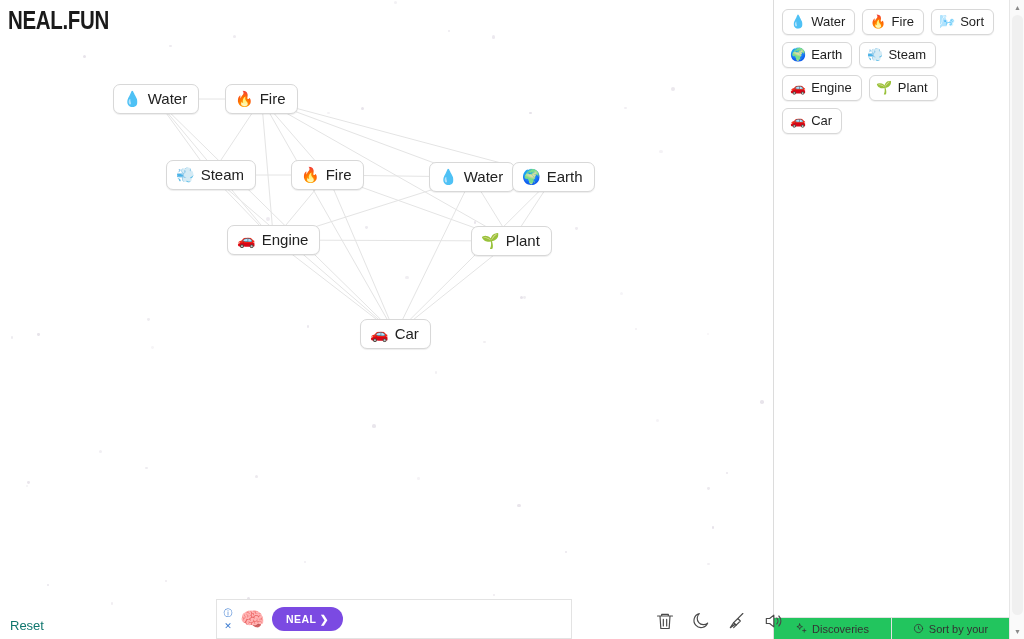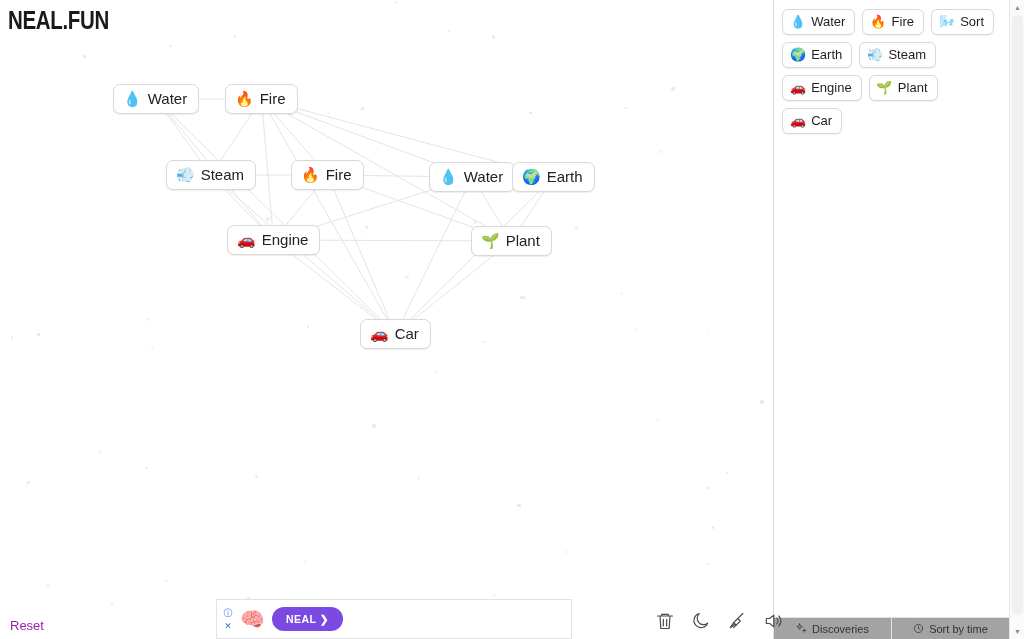--- a/index.html
+++ b/index.html
@@ -52,21 +52,21 @@
     font-size:15px; color:#222;
     box-shadow:0 1px 1px rgba(0,0,0,0.07);
     white-space:nowrap;
     cursor:grab; z-index:3;
   }
   .node .em { font-size:15px; line-height:1; }
 
   
   #reset {
     position:absolute; left:10px; top:618px;
-    font-size:13px; color:#a21caf; cursor:pointer; z-index:6;
+    font-size:13px; color:#0f766e; cursor:pointer; z-index:6;
   }
 
   
   #tools {
     position:absolute; left:655px; top:610px;
     display:flex; gap:16px; align-items:center; z-index:7;
   }
   #tools .ti { width:20px; height:22px; cursor:pointer; display:block; }
 
   
@@ -113,21 +113,21 @@
     padding:4px 9px 5px 7px;
     font-size:13px; color:#1f1f1f;
     box-shadow:0 1px 1px rgba(0,0,0,0.06);
     white-space:nowrap; cursor:grab;
   }
   .chip .em { font-size:13px; line-height:1; }
 
   #tabs { display:flex; border-top:1px solid #e2e2e2; height:22px; }
   .tab {
     flex:1; display:flex; align-items:center; justify-content:center; gap:5px;
-    font-size:11px; color:#333; cursor:pointer; background:#a3a3a3;
+    font-size:11px; color:#333; cursor:pointer; background:#22c55e;
   }
   .tab + .tab { border-left:1px solid #e2e2e2; }
   .tab svg { width:11px; height:11px; display:block; }
 
   #searchbar {
     height:30px; border-top:1px solid #e2e2e2;
     display:flex; align-items:center; gap:7px; padding:0 10px;
   }
   #searchbar svg { width:13px; height:13px; flex:none; }
   #search-input {
@@ -372,21 +372,21 @@
           <path d="M8 2l1.6 4.4L14 8l-4.4 1.6L8 14l-1.6-4.4L2 8l4.4-1.6z"></path>
           <path d="M18 13v7M14.5 16.5h7"></path>
         </svg>
         <span>Discoveries</span>
       </div>
       <div class="tab">
         <svg viewBox="0 0 24 24" fill="none" stroke="#333" stroke-width="1.7" stroke-linecap="round" stroke-linejoin="round">
           <circle cx="12" cy="12" r="9"></circle>
             <path d="M12 7v5l3.5 2"></path>
         </svg>
-        <span>Sort by time</span>
+        <span>Sort by your</span>
       </div>
     </div>
 
   </div>
 
   <div id="scrollbar">
     <div class="arw up">▲</div>
     <div class="thumb"></div>
     <div class="arw dn">▼</div>
   </div>

